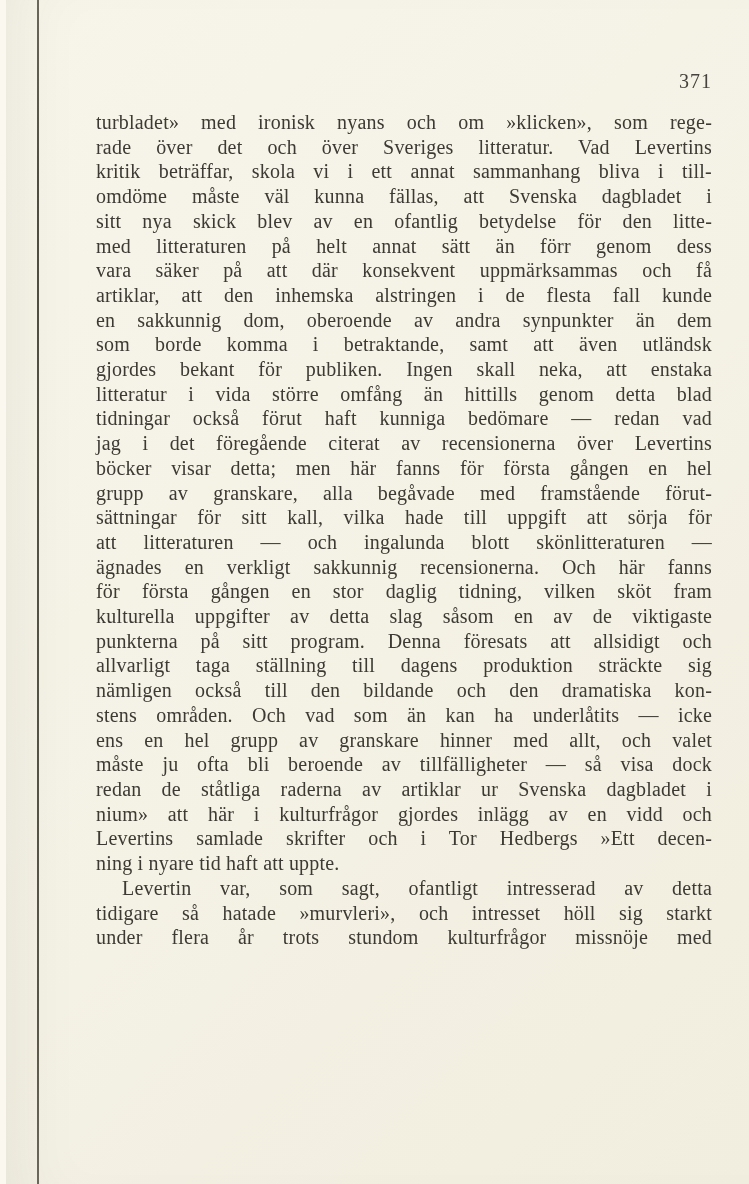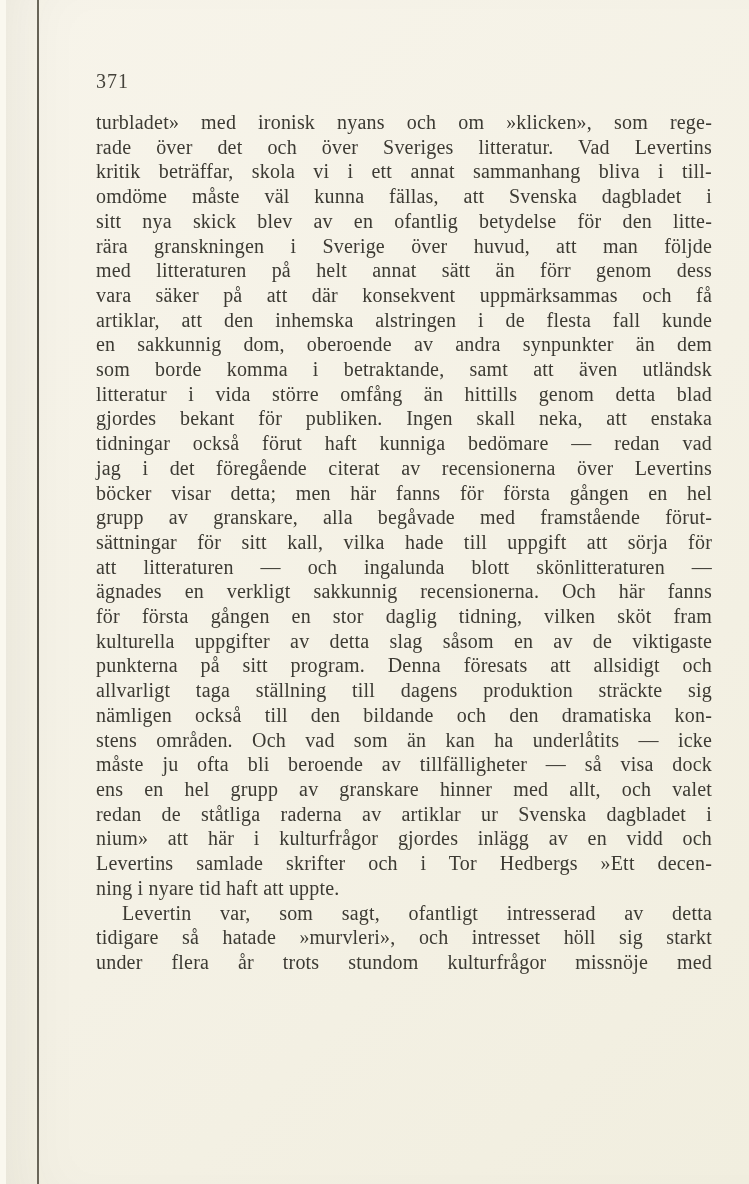--- a/index.html
+++ b/index.html
@@ -30,21 +30,21 @@
     position: absolute;
     left: 37px; top: 0; bottom: 0;
     width: 2px;
     background: linear-gradient(180deg, #6b675a 0%, #4f4c41 15%, #575449 85%, #6b675a 100%);
   }
   .page-number {
     position: absolute;
     top: 70px;
     left: 96px;
     width: 616px;
-    text-align: left;
+    text-align: right;
     font-size: 20px;
     color: #45433b;
     letter-spacing: 1px;
   }
   .text-block {
     position: absolute;
     top: 110px;
     left: 96px;
     width: 616px;
     font-size: 20px;
@@ -69,43 +69,42 @@
 <div class="page">
   <div class="edge-strip"></div>
   <div class="binding-line"></div>
   <div class="page-number">371</div>
   <div class="text-block">
       <div class="line">turbladet» med ironisk nyans och om »klicken», som rege-</div>
       <div class="line">rade över det och över Sveriges litteratur. Vad Levertins</div>
       <div class="line">kritik beträffar, skola vi i ett annat sammanhang bliva i till-</div>
       <div class="line">omdöme måste väl kunna fällas, att Svenska dagbladet i</div>
       <div class="line">sitt nya skick blev av en ofantlig betydelse för den litte-</div>
-      <div class="line">rära granskningen i Sverige över huvud, att man följde</div>
       <div class="line">med litteraturen på helt annat sätt än förr genom dess</div>
       <div class="line">vara säker på att där konsekvent uppmärksammas och få</div>
       <div class="line">artiklar, att den inhemska alstringen i de flesta fall kunde</div>
       <div class="line">en sakkunnig dom, oberoende av andra synpunkter än dem</div>
       <div class="line">som borde komma i betraktande, samt att även utländsk</div>
+      <div class="line">gjordes bekant för publiken. Ingen skall neka, att enstaka</div>
       <div class="line">litteratur i vida större omfång än hittills genom detta blad</div>
-      <div class="line">gjordes bekant för publiken. Ingen skall neka, att enstaka</div>
       <div class="line">tidningar också förut haft kunniga bedömare — redan vad</div>
       <div class="line">jag i det föregående citerat av recensionerna över Levertins</div>
       <div class="line">böcker visar detta; men här fanns för första gången en hel</div>
       <div class="line">grupp av granskare, alla begåvade med framstående förut-</div>
       <div class="line">sättningar för sitt kall, vilka hade till uppgift att sörja för</div>
       <div class="line">att litteraturen — och ingalunda blott skönlitteraturen —</div>
       <div class="line">ägnades en verkligt sakkunnig recensionerna. Och här fanns</div>
       <div class="line">för första gången en stor daglig tidning, vilken sköt fram</div>
       <div class="line">kulturella uppgifter av detta slag såsom en av de viktigaste</div>
       <div class="line">punkterna på sitt program. Denna föresats att allsidigt och</div>
       <div class="line">allvarligt taga ställning till dagens produktion sträckte sig</div>
       <div class="line">nämligen också till den bildande och den dramatiska kon-</div>
       <div class="line">stens områden. Och vad som än kan ha underlåtits — icke</div>
+      <div class="line">ens en hel grupp av granskare hinner med allt, och valet</div>
       <div class="line">måste ju ofta bli beroende av tillfälligheter — så visa dock</div>
-      <div class="line">ens en hel grupp av granskare hinner med allt, och valet</div>
       <div class="line">redan de ståtliga raderna av artiklar ur Svenska dagbladet i</div>
       <div class="line">nium» att här i kulturfrågor gjordes inlägg av en vidd och</div>
       <div class="line">Levertins samlade skrifter och i Tor Hedbergs »Ett decen-</div>
       <div class="line para-end">ning i nyare tid haft att uppte.</div>
       <div class="line indent">Levertin var, som sagt, ofantligt intresserad av detta</div>
       <div class="line">tidigare så hatade »murvleri», och intresset höll sig starkt</div>
       <div class="line">under flera år trots stundom kulturfrågor missnöje med</div>
     </div>
 </div>
 

